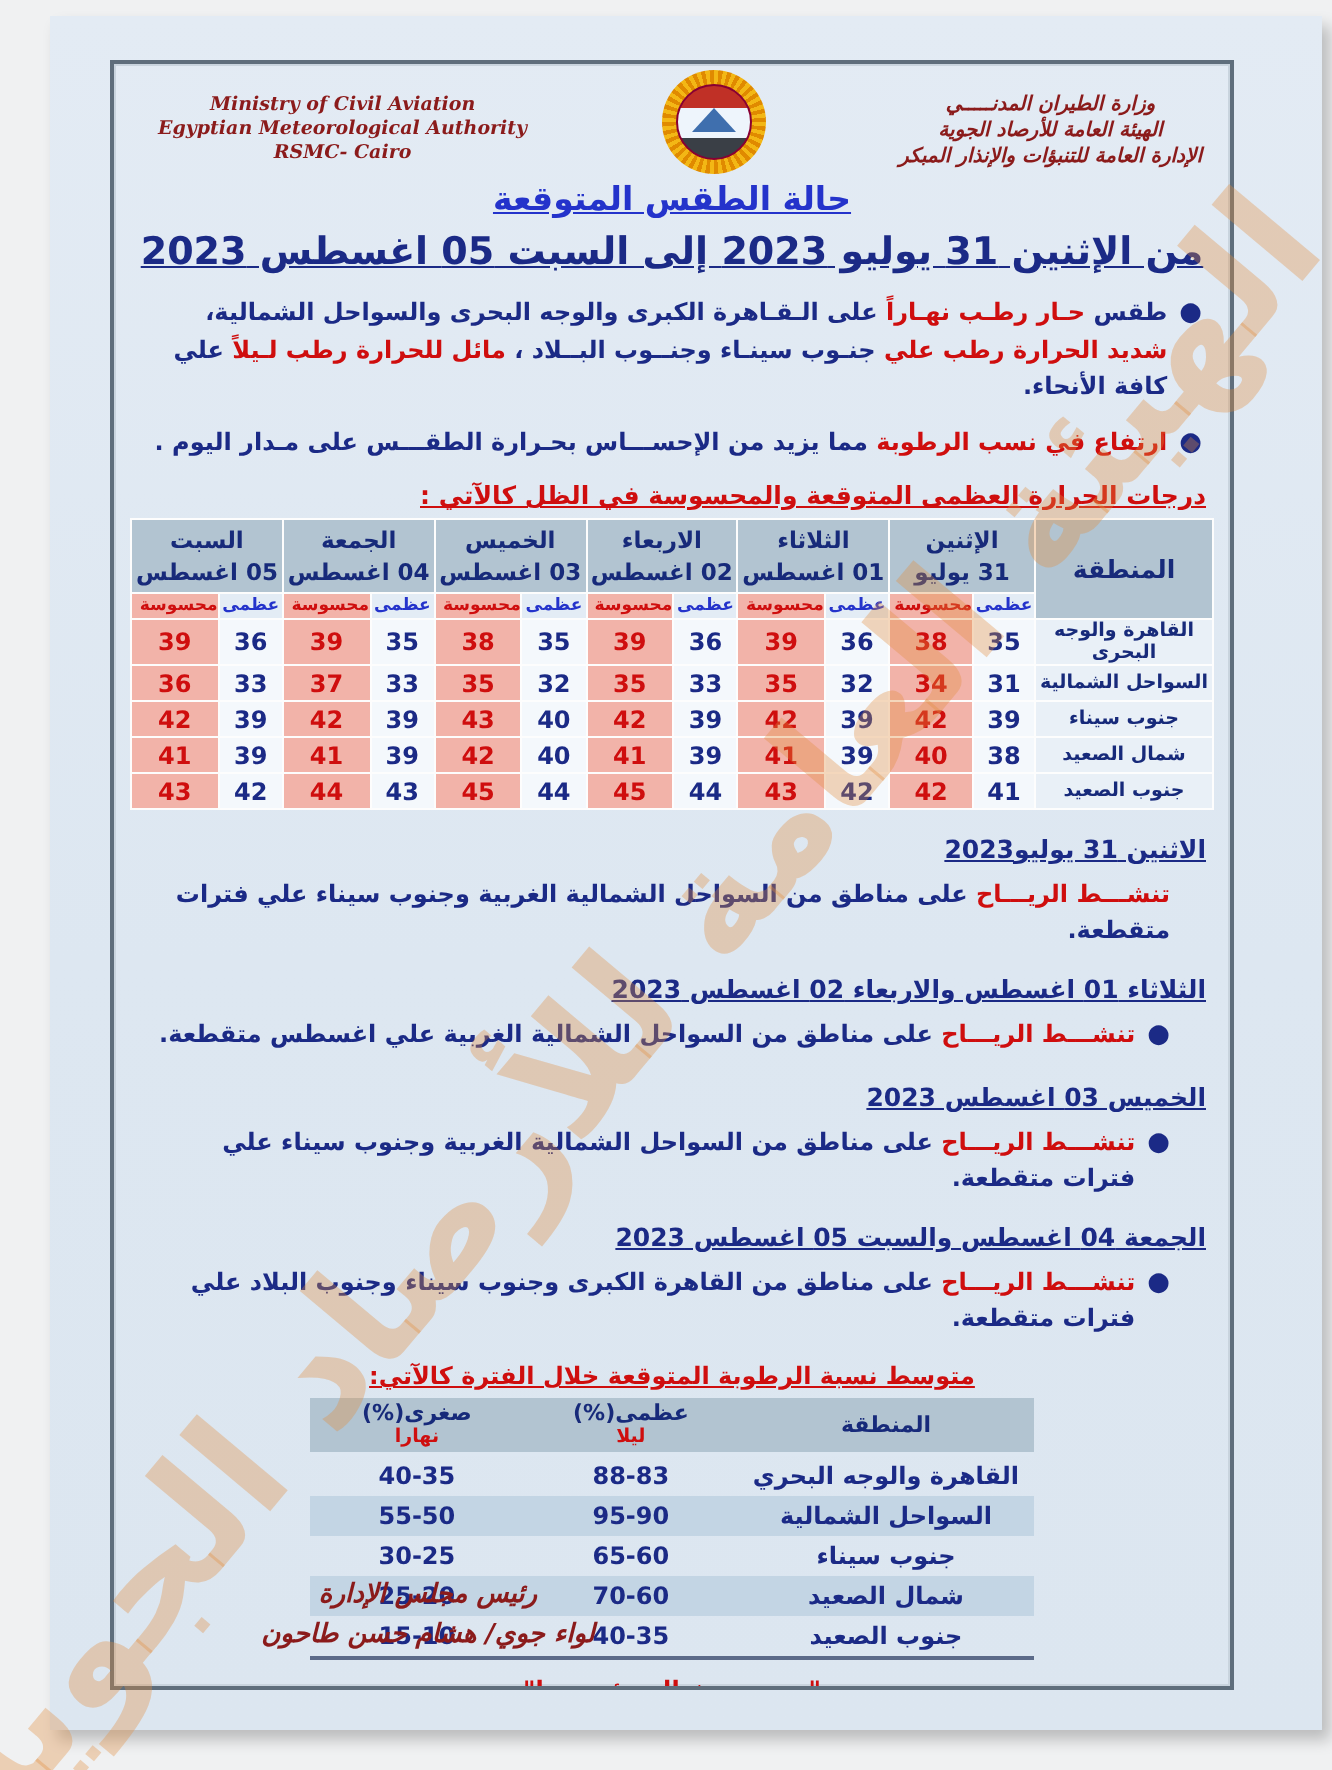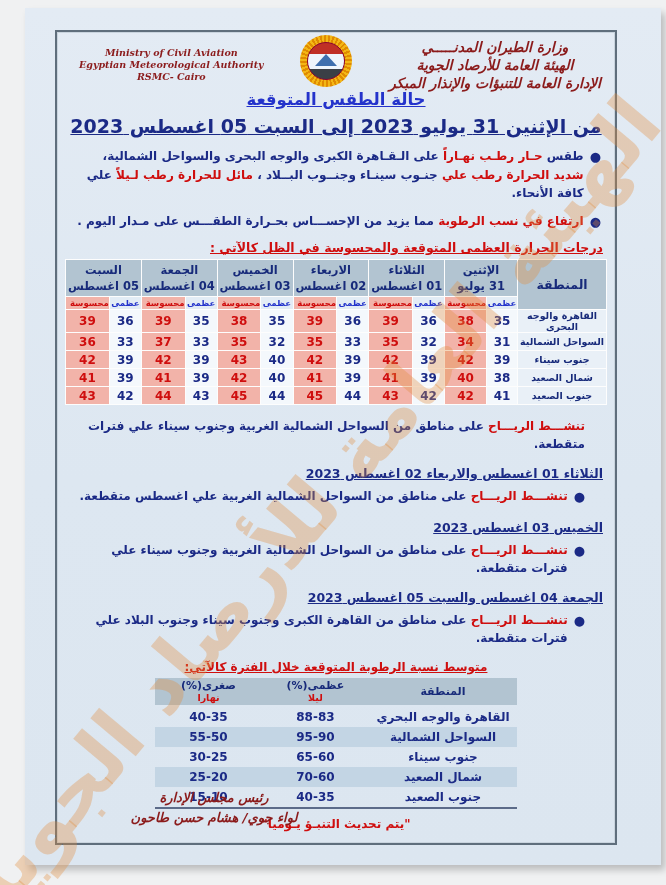--- a/index.html
+++ b/index.html
@@ -18,21 +18,21 @@
     position:absolute;left:30px;top:22px;right:44px;bottom:20px;
     border:2px solid #5f6e7c;
     box-shadow:inset 0 0 0 1px #c9d4de;
     padding:6px 8px 4px 8px;
     box-sizing:border-box;
     overflow:hidden;
   }
   
   .hdr{display:flex;direction:ltr;justify-content:space-between;align-items:center;height:50px;gap:24px;}
   .hdr-en{color:#8b1b1b;font-size:9.5px;font-weight:bold;font-style:italic;text-align:center;line-height:1.25;padding-left:14px;padding-top:4px;font-family:"DejaVu Serif",serif;}
-  .hdr-ar{color:#8b1b1b;font-size:14px;font-weight:bold;font-style:italic;text-align:center;line-height:1.3;direction:rtl;padding-right:6px;padding-top:4px;}
+  .hdr-ar{color:#8b1b1b;font-size:10px;font-weight:bold;font-style:italic;text-align:center;line-height:1.3;direction:rtl;padding-right:6px;padding-top:4px;}
   .logo{width:52px;height:52px;border-radius:50%;margin-top:-4px;
     background:repeating-conic-gradient(#f3b715 0deg 5deg,#e08a00 5deg 10deg);
     display:flex;align-items:center;justify-content:center;}
   .logo-inner{width:36px;height:36px;border-radius:50%;border:1px solid #803;
     background:linear-gradient(180deg,#c03026 0 30%,#eef5fc 30% 72%,#3a3f46 72% 100%);
     position:relative;overflow:hidden;}
   .logo-inner:before{content:"";position:absolute;left:7px;top:11px;border-left:11px solid transparent;border-right:11px solid transparent;border-bottom:12px solid #3f6fae;}
   
   .title{color:#2433cb;font-size:16.5px;font-weight:bold;text-align:center;text-decoration:underline;margin-top:2px;}
   .daterange{color:#1b2a86;font-size:19px;font-weight:bold;text-align:center;text-decoration:underline;margin-top:6px;}
@@ -240,20 +240,21 @@
             <td class="vmax">43</td>
             <td class="vfelt">44</td>
             <td class="vmax">42</td>
             <td class="vfelt">43</td>
           </tr>
         </tbody>
       </table>
 
     <div class="winds">
       <div class="wsec">
+        <div class="whead">الاثنين 31 يوليو2023</div>
         <div class="wbody">
             <span><span class="red">تنشـــط الريـــاح</span><span class="navy"> على مناطق من السواحل الشمالية الغربية وجنوب سيناء علي فترات متقطعة.</span></span>
           </div>
       </div>
       <div class="wsec">
         <div class="whead">الثلاثاء 01 اغسطس والاربعاء 02 اغسطس 2023</div>
         <div class="wbody">
             <span class="dot">●</span>
             <span><span class="red">تنشـــط الريـــاح</span><span class="navy"> على مناطق من السواحل الشمالية الغربية علي اغسطس متقطعة.</span></span>
           </div>

